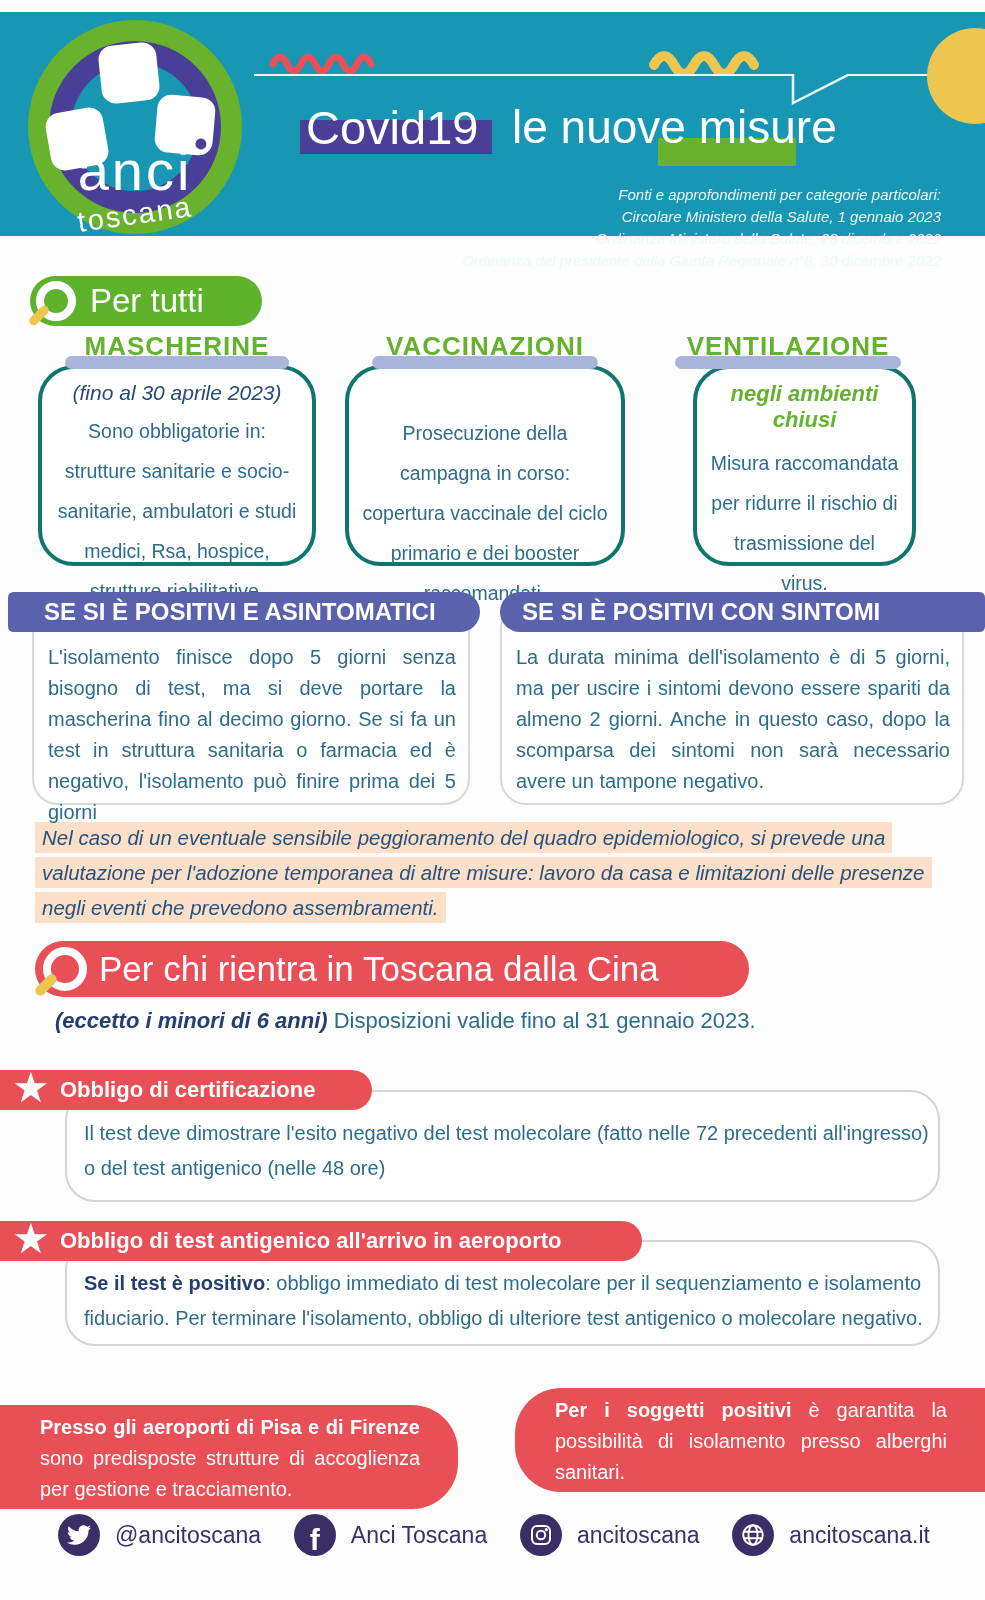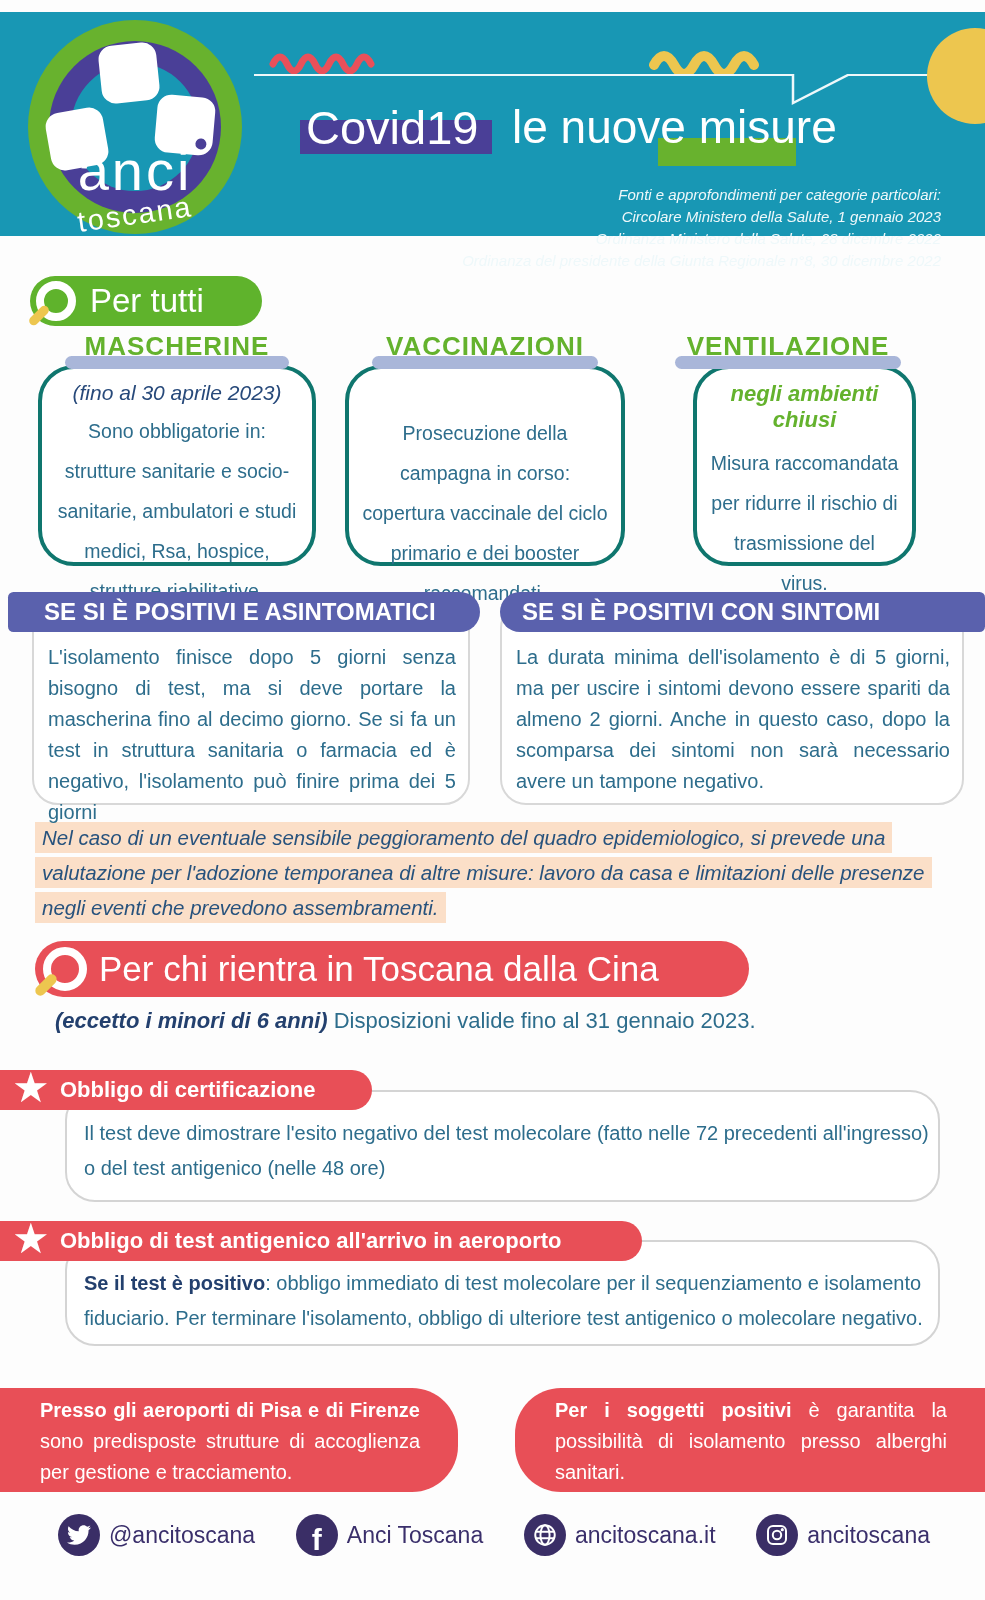--- a/index.html
+++ b/index.html
@@ -70,26 +70,26 @@
   .china-sub b { font-style:italic; color:#23406e; }
 
   .rule-card { position:absolute; left:65px; width:875px; background:#fff; border:2px solid #d4d4d4; border-radius:30px; z-index:1; }
   .rule-pill { position:absolute; left:0; background:#e84f57; height:40px; border-radius:0 21px 21px 0; color:#fff; font-weight:bold; font-size:22px; line-height:40px; padding-left:60px; z-index:2; }
   .star { position:absolute; left:12px; top:-6px; color:#fff; font-size:42px; font-family:"DejaVu Sans", sans-serif; font-weight:normal; line-height:48px; }
   .rule-body { position:absolute; z-index:3; left:84px; width:860px; font-size:20px; line-height:35px; color:#2d6d8c; }
   .rule-body b { color:#23406e; }
 
   
   .red-box { position:absolute; top:1388px; height:104px; background:#e84f57; color:#fff; font-size:20px; line-height:31px; text-align:justify; padding:7px 38px 0 40px; }
-  .red-box-left { left:0; width:458px; border-radius:0 46px 46px 0; }
+  .red-box-left { left:0; width:458px; border-radius:0 46px 46px 0;margin-top:17px; }
   .red-box-right { left:515px; width:470px; border-radius:46px 0 0 46px; }
 
   
   .social-row { position:absolute; left:58px; top:1514px; width:872px; display:flex; justify-content:space-between; align-items:center; }
-  .social-item { display:flex; align-items:center; gap:9px; }
+  .social-item { display:flex; align-items:center; gap:15px; }
   .social-icon { width:42px; height:42px; background:#3a2e66; border-radius:50%; display:flex; align-items:center; justify-content:center; overflow:hidden; }
   .fb-f { color:#fff; font-size:30px; font-weight:bold; margin-top:10px; }
   .social-label { color:#3a2f6b; font-size:23px; }
 </style>
 </head>
 <body>
 
 <div class="page">
 
   <div class="header">
@@ -210,37 +210,37 @@
       <span class="social-label">@ancitoscana</span>
     </div>
     <div class="social-item">
       <span class="social-icon">
           <span class="fb-f">f</span>
         </span>
       <span class="social-label">Anci Toscana</span>
     </div>
     <div class="social-item">
       <span class="social-icon">
+        <svg width="24" height="24" viewBox="0 0 24 24">
+            <g fill="none" stroke="#fff" stroke-width="2">
+              <rect x="3" y="3" width="18" height="18" rx="5"></rect>
+              <circle cx="12" cy="12" r="4.2"></circle>
+            </g>
+            <circle cx="17.3" cy="6.7" r="1.6" fill="#fff"></circle>
+          </svg>
+      </span>
+      <span class="social-label">ancitoscana</span>
+    </div>
+    <div class="social-item">
+      <span class="social-icon">
         <svg width="26" height="26" viewBox="0 0 24 24">
             <g fill="none" stroke="#fff" stroke-width="1.8">
               <circle cx="12" cy="12" r="9"></circle>
               <ellipse cx="12" cy="12" rx="4.2" ry="9"></ellipse>
               <path d="M3.5 9h17M3.5 15h17"></path>
             </g>
           </svg>
       </span>
       <span class="social-label">ancitoscana.it</span>
     </div>
-    <div class="social-item">
-      <span class="social-icon">
-        <svg width="24" height="24" viewBox="0 0 24 24">
-            <g fill="none" stroke="#fff" stroke-width="2">
-              <rect x="3" y="3" width="18" height="18" rx="5"></rect>
-              <circle cx="12" cy="12" r="4.2"></circle>
-            </g>
-            <circle cx="17.3" cy="6.7" r="1.6" fill="#fff"></circle>
-          </svg>
-      </span>
-      <span class="social-label">ancitoscana</span>
-    </div>
   </div>
 
 </div>
 
 </body></html>

